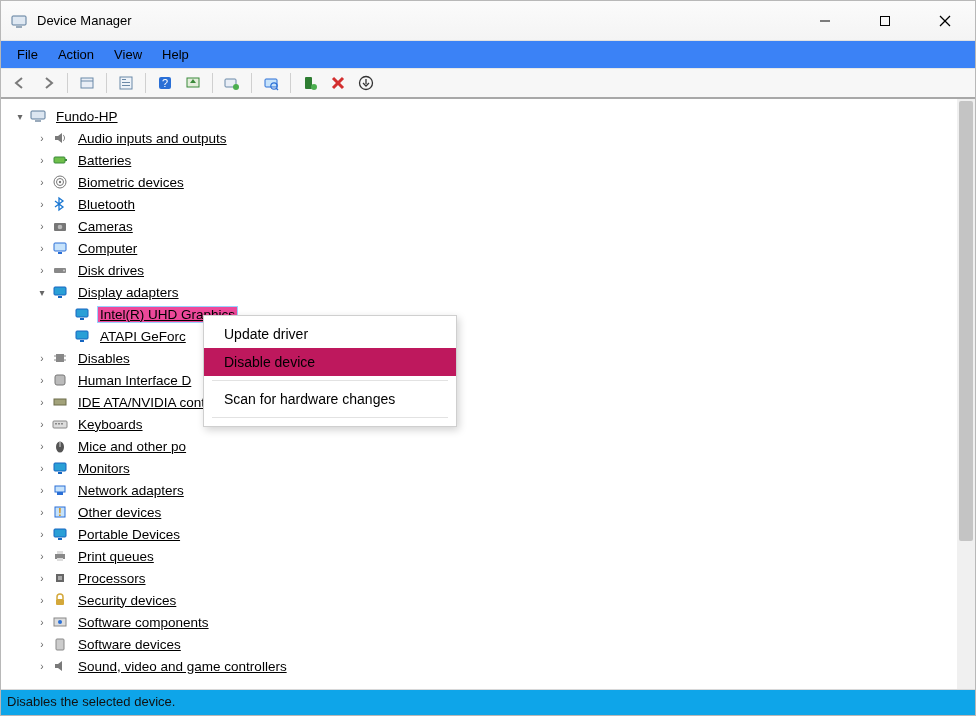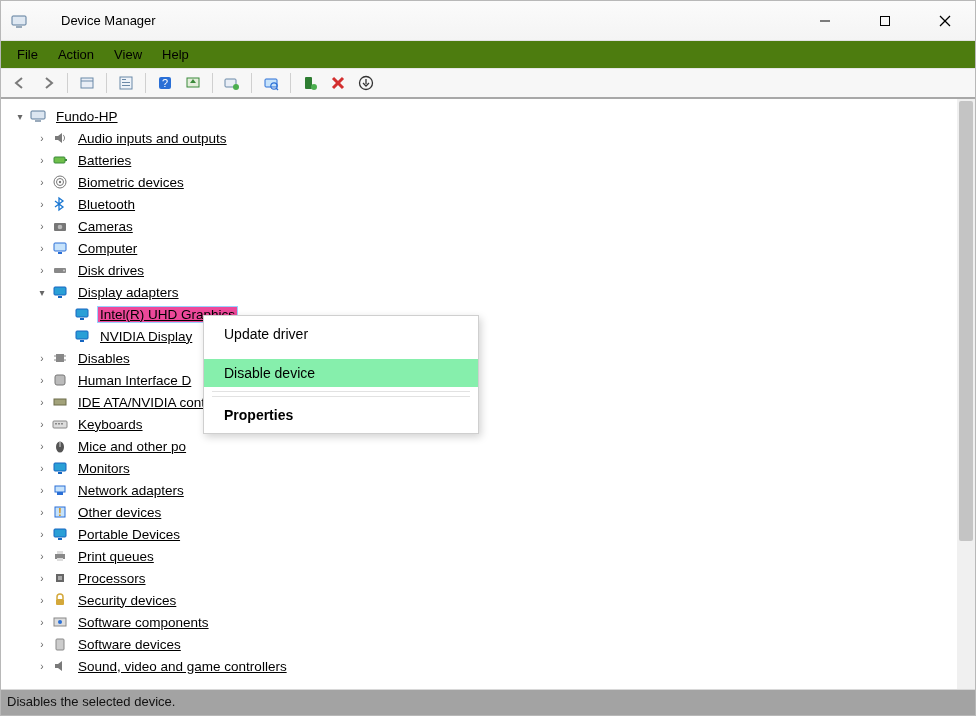--- a/index.html
+++ b/index.html
@@ -1,55 +1,55 @@
 <!DOCTYPE html>
 <html><head>
 <meta charset="utf-8">
 <style>
 * { margin: 0; padding: 0; box-sizing: border-box; font-family: "Segoe UI", Tahoma, sans-serif; }
 body { background: #fff; width: 976px; height: 716px; overflow: hidden; position: relative; }
 
 .window { width: 976px; height: 716px; border: 1px solid #b8b8b8; display: flex; flex-direction: column; background: #fff; }
 
-.titlebar { height: 40px; background: linear-gradient(#fbfbfb,#f4f4f4); border-bottom: 1px solid #e2e2e2; display: flex; align-items: center; padding: 0 0 0 10px; gap: 24px; }
+.titlebar { height: 40px; background: linear-gradient(#fbfbfb,#f4f4f4); border-bottom: 1px solid #e2e2e2; display: flex; align-items: center; padding: 0 0 0 10px; }
 .titlebar .app-icon { width: 16px; height: 16px; margin-right: 10px; }
 .titlebar .title { font-size: 13px; color: #000; flex: 0 0 auto; }
 .titlebar .spacer { flex: 1; }
 .win-btns { display: flex; height: 100%; }
 .win-btn { width: 60px; height: 40px; display: flex; align-items: center; justify-content: center; cursor: default; }
 .win-btn svg { width: 12px; height: 12px; }
 
-.menubar { height: 28px; background: #4d7c0f; border-bottom: 1px solid #e6e6e6; display: flex; align-items: center; padding: 0 8px; }
+.menubar { height: 28px; background: #3b82f6; border-bottom: 1px solid #e6e6e6; display: flex; align-items: center; padding: 0 8px; }
 .menubar .menu-item { font-size: 13px; color: #000; padding: 2px 12px 2px 8px; cursor: default; }
 
 .toolbar { height: 30px; background: #f7f7f7; border-bottom: 2px solid #a8a8a8; display: flex; align-items: center; padding: 0 6px; gap: 2px; }
 .tb-btn { width: 26px; height: 24px; display: flex; align-items: center; justify-content: center; cursor: default; }
 .tb-sep { width: 1px; height: 20px; background: #d0d0d0; margin: 0 4px; }
 
 .content { flex: 1; display: flex; overflow: hidden; position: relative; }
 .tree { flex: 1; overflow: auto; padding: 6px 0 6px 12px; font-size: 13.5px; color: #000; }
 .scrollbar { width: 18px; background: #f0f0f0; position: relative; }
 .scrollbar .thumb { position: absolute; left: 2px; right: 2px; top: 2px; height: 440px; background: #c4c4c4; border-radius: 2px; }
 
 .node { display: flex; align-items: center; height: 22px; white-space: nowrap; }
 .expander { width: 14px; height: 14px; display: flex; align-items: center; justify-content: center; margin-right: 2px; color: #666; font-size: 10px; cursor: default; }
 .node .icon { width: 18px; height: 18px; margin-right: 6px; flex: 0 0 18px; display:flex; align-items:center; justify-content:center; }
 .node .label { padding: 1px 3px; text-decoration: underline; }
 .node.selected .label { background: #ec4899; border: 1px solid #99d1ff; padding: 0 2px; }
 .lvl0 { padding-left: 0; }
 .lvl1 { padding-left: 22px; }
 .lvl2 { padding-left: 44px; }
 
-.context-menu { position: absolute; left: 202px; top: 216px; width: 276px; background: #fff; border: 1px solid #cfcfcf; box-shadow: 2px 3px 8px rgba(0,0,0,0.18); padding: 4px 0; font-size: 14px; z-index: 10; }
+.context-menu { position: absolute; left: 202px; top: 216px; width: 254px; background: #fff; border: 1px solid #cfcfcf; box-shadow: 2px 3px 8px rgba(0,0,0,0.18); padding: 4px 0; font-size: 14px; z-index: 10; }
 .cm-item { padding: 6px 20px; cursor: default; }
-.cm-item.hover { background: #86efac; margin-top: 11px; }
+.cm-item.hover { background: #be185d; }
 .cm-item.bold { font-weight: 700; }
 .cm-sep { height: 1px; background: #e2e2e2; margin: 4px 8px; }
 
-.statusbar { height: 26px; border-top: 1px solid #d8d8d8; background: #a3a3a3; font-size: 13px; color: #111; padding: 4px 6px; }
+.statusbar { height: 26px; border-top: 1px solid #d8d8d8; background: #0ea5e9; font-size: 13px; color: #111; padding: 4px 6px; }
 
 svg.ic { width: 16px; height: 16px; }
 </style>
 </head>
 <body>
 
 <div class="window">
 
   <div class="titlebar">
     <span class="app-icon">
@@ -277,21 +277,21 @@
       </div>
 
       <div class="node lvl2">
         <span class="expander"></span>
         <span class="icon">
             <svg class="ic" viewBox="0 0 16 16">
               <rect x="2" y="3" width="12" height="8" rx="1" fill="#2a9fd6" stroke="#1565c0"></rect>
               <rect x="6" y="12" width="4" height="2" fill="#1565c0"></rect>
             </svg>
           </span>
-        <span class="label">NVIDIA Display</span>
+        <span class="label">ATAPI GeForc</span>
       </div>
 
       <div class="node lvl1">
         <span class="expander">›</span>
         <span class="icon">
             <svg class="ic" viewBox="0 0 16 16">
               <rect x="4" y="4" width="8" height="8" fill="#888"></rect>
               <line x1="2" y1="6" x2="4" y2="6" stroke="#888"></line>
               <line x1="2" y1="10" x2="4" y2="10" stroke="#888"></line>
               <line x1="12" y1="6" x2="14" y2="6" stroke="#888"></line>
@@ -451,22 +451,22 @@
               <path d="M3 6h3l4-3v10l-4-3H3z" fill="#7a7a7a"></path>
             </svg>
           </span>
         <span class="label">Sound, video and game controllers</span>
       </div>
 
       <div class="context-menu">
         <div class="cm-item">Update driver</div>
         <div class="cm-item hover">Disable device</div>
         <div class="cm-sep"></div>
+        <div class="cm-item">Scan for hardware changes</div>
         <div class="cm-sep"></div>
-        <div class="cm-item bold">Properties</div>
       </div>
 
     </div>
     <div class="scrollbar">
       <div class="thumb"></div>
     </div>
   </div>
 
   <div class="statusbar">
     <span>Disables the selected device.</span>

